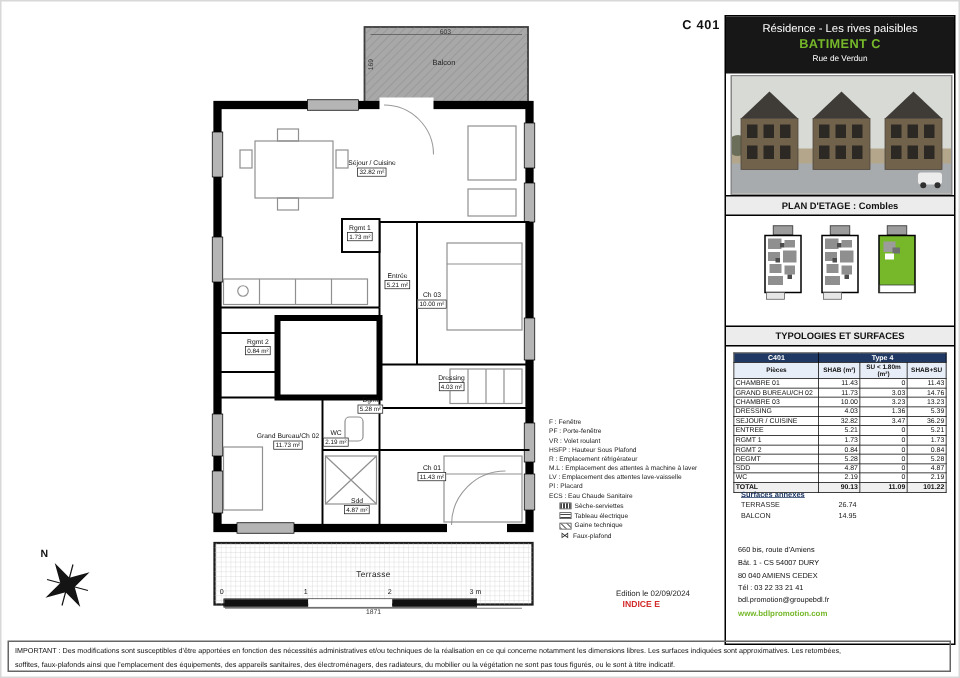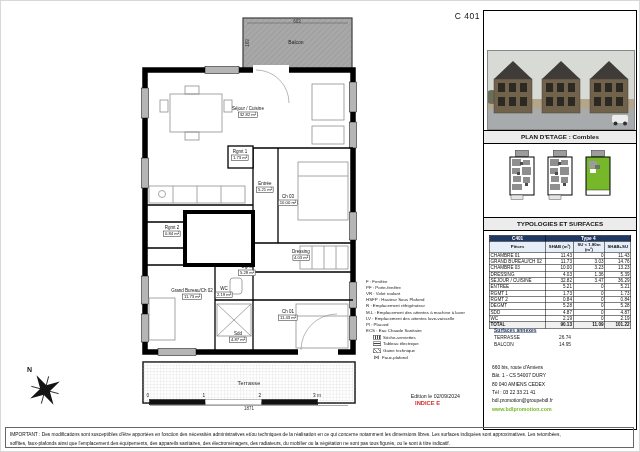--- a/index.html
+++ b/index.html
@@ -4,21 +4,21 @@
 <style>
   html,body{margin:0;padding:0;background:#fff;}
   .sheet{position:relative;width:640px;height:452px;background:#fff;overflow:hidden;
          font-family:"Liberation Sans",sans-serif;box-shadow:inset 0 0 0 1px #d8d8d8;}
   .plan-svg{position:absolute;left:0;top:0;}
 
   
   .half{transform:scale(.5);transform-origin:0 0;}
 
   .unit-label{position:absolute;left:430px;top:11px;width:50px;text-align:right;
-              font-size:8.5px;font-weight:normal;letter-spacing:.5px;color:#111;}
+              font-size:8.5px;font-weight:bold;letter-spacing:.5px;color:#111;}
 
   .room{position:absolute;transform:translate(-50%,-50%) scale(.5);
         display:flex;flex-direction:column;align-items:center;white-space:nowrap;}
   .rn{font-size:9px;color:#111;}
   .ra{font-size:8.4px;border:1px solid #222;padding:0 2px;margin-top:1px;background:#fff;color:#111;}
 
   .plan-text{position:absolute;transform:translate(-50%,-50%) scale(.5);white-space:nowrap;color:#222;}
   .balcon-label{font-size:10px;}
   .terrasse-label{font-size:11px;letter-spacing:.5px;}
 
@@ -283,20 +283,27 @@
 
   <div class="edition">
     <div class="edition-inner half">
       <div class="ed-line">Edition le 02/09/2024</div>
       <div class="ed-indice" style="color: rgb(211, 43, 43);">INDICE E</div>
     </div>
   </div>
 
   <div class="panel">
 
+    <div class="p-header">
+      <div class="p-header-inner half">
+        <div class="ph-title">Résidence - Les rives paisibles</div>
+        <div class="ph-bat" style="color: rgb(118, 184, 42);">BATIMENT C</div>
+        <div class="ph-street">Rue de Verdun</div>
+      </div>
+    </div>
 
     <svg class="p-render" viewBox="0 0 146 78">
       <rect x="0" y="0" width="146" height="78" fill="#d8dad6"></rect>
       <rect x="0" y="48" width="146" height="30" fill="#b3a68a"></rect>
       <rect x="0" y="58" width="146" height="20" fill="#a8abad"></rect>
       <circle cx="4" cy="46" r="7" fill="#6b6e58"></circle>
       <g>
         <g>
           <polygon points="6,28 25,10 44,28" fill="#3f3b36"></polygon>
           <rect x="6" y="28" width="38" height="34" fill="#71624c" stroke="#4a4238" stroke-width="0.5"></rect>

